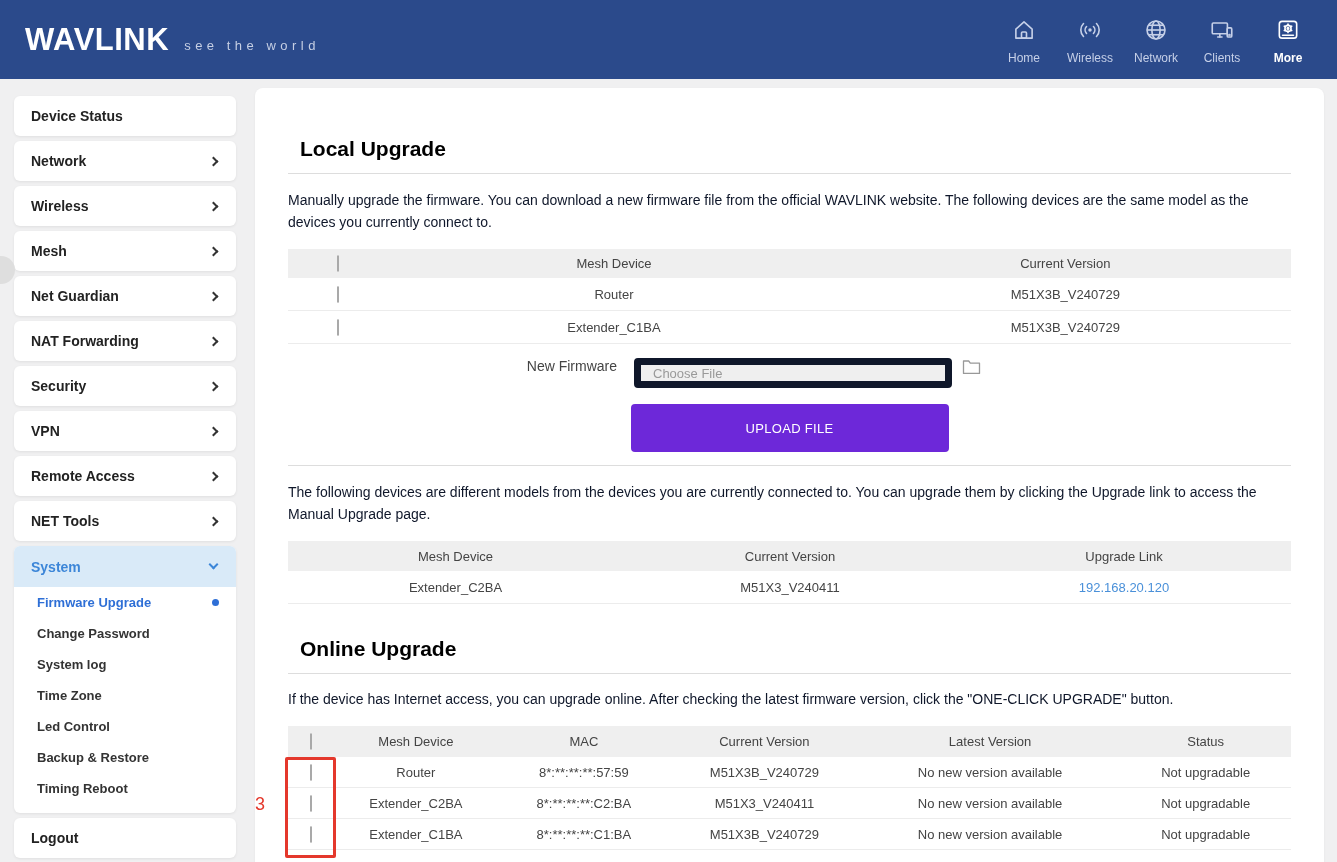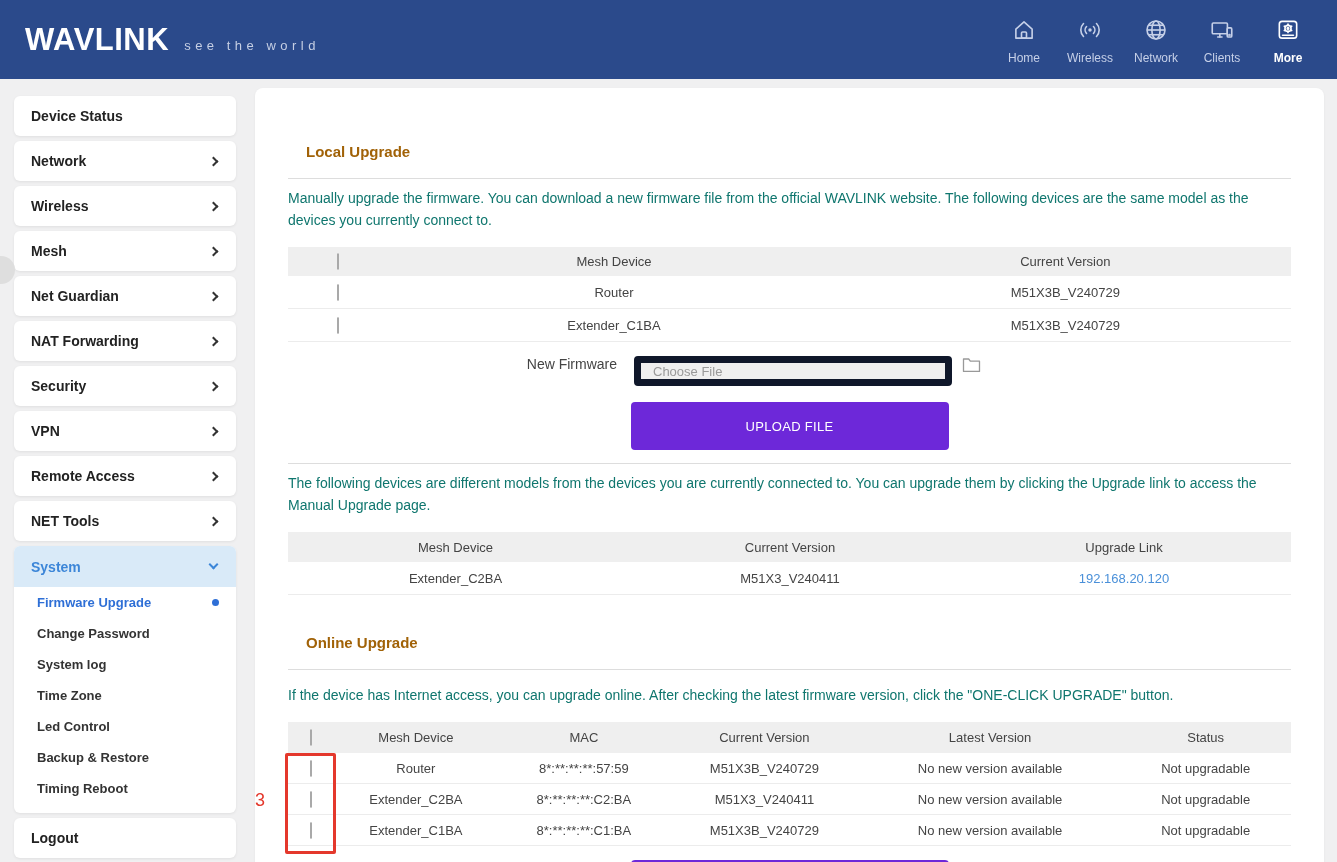--- a/index.html
+++ b/index.html
@@ -55,24 +55,24 @@
   .sub-item.active{ color:#2e6fd6; font-weight:bold; }
   .active-dot{ width:7px; height:7px; border-radius:50%; background:#2e6fd6; }
   .sys-card{ padding-bottom:9px; }
   .deco-circle{ position:absolute; left:-13px; top:256px; width:28px; height:28px;
     border-radius:50%; background:#dedede; }
   
   .main-card{
     flex:1; background:#fff; border-radius:8px; min-height:760px;
     padding:0 33px 17px; position:relative; box-shadow:0 1px 3px rgba(0,0,0,.05);
   }
-  .section-title{ font-size:15px; font-weight:bold; color:#a16207; margin:18px; padding-top:37px; }
+  .section-title{ font-size:21px; font-weight:bold; color:#000000; margin:12px; padding-top:37px; }
   .section-title.second{ padding-top:21px; }
   .rule{ border:none; border-top:1px solid #ddd; margin:9px 0 0; }
-  .desc{ font-size:14px; color:#0f766e; line-height:22px; margin:8px 0 0; }
+  .desc{ font-size:14px; color:#0f172a; line-height:22px; margin:15px 0 0; }
   
   .tbl{ margin-top:16px; position:relative; }
   .trow{ display:grid; align-items:center; text-align:center; font-size:13px; color:#444; }
   .thead{ background:#efefef; height:29px; color:#444; }
   .tbody-row{ height:33px; border-bottom:1px solid #ececec; }
   .g3{ grid-template-columns:10% 45% 45%; }
   .g3e{ grid-template-columns:33.4% 33.3% 33.3%; }
   .g6{ grid-template-columns:4.5% 16.5% 17% 19% 26% 17%; }
   .thead.g6{ height:31px; }
   .g6.tbody-row{ height:31px; }

